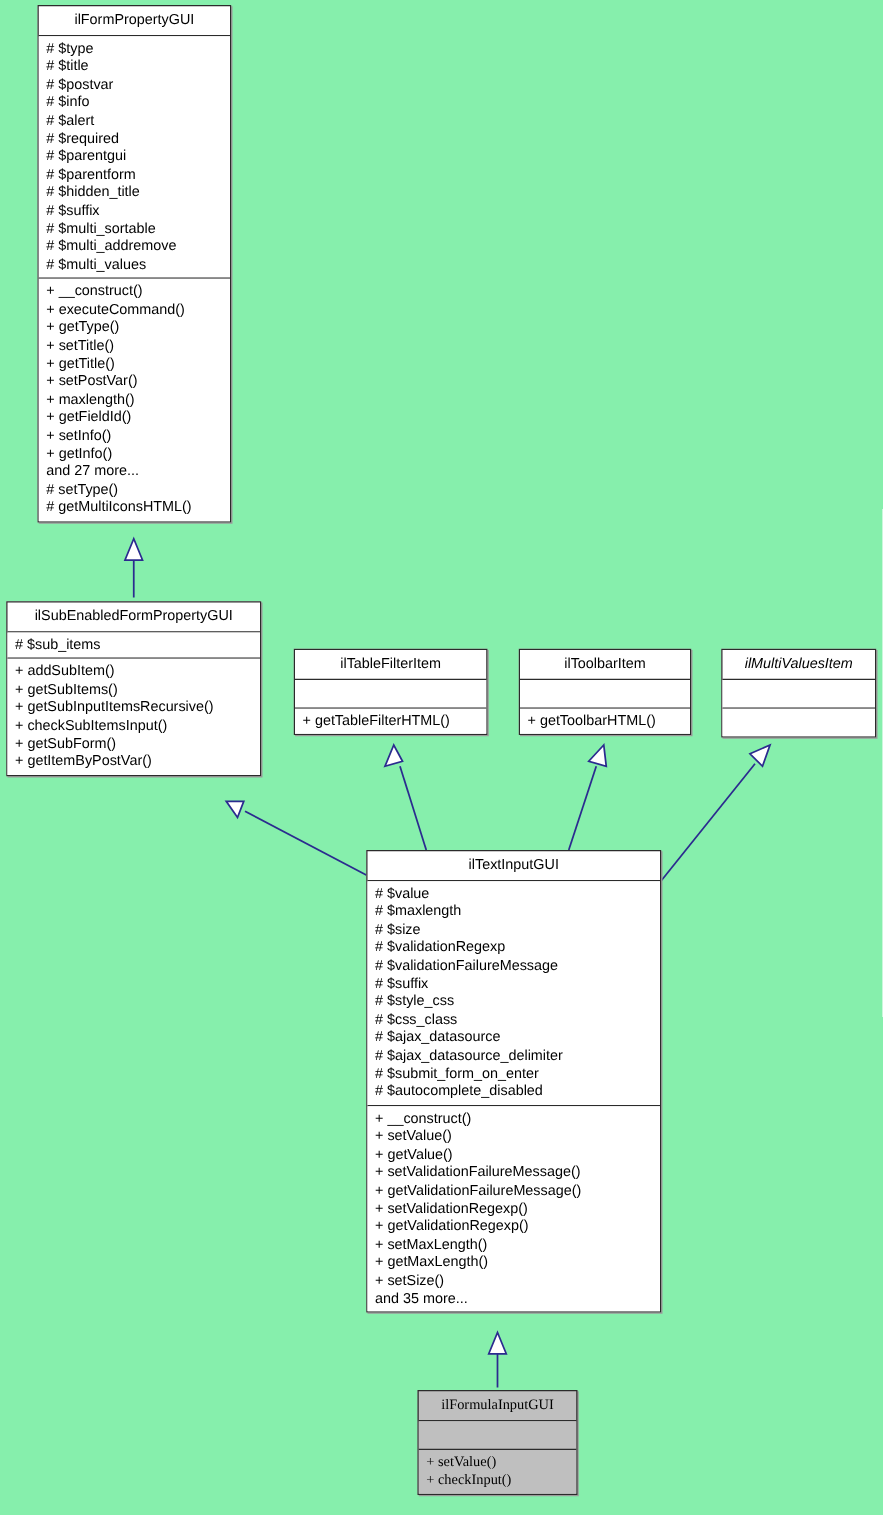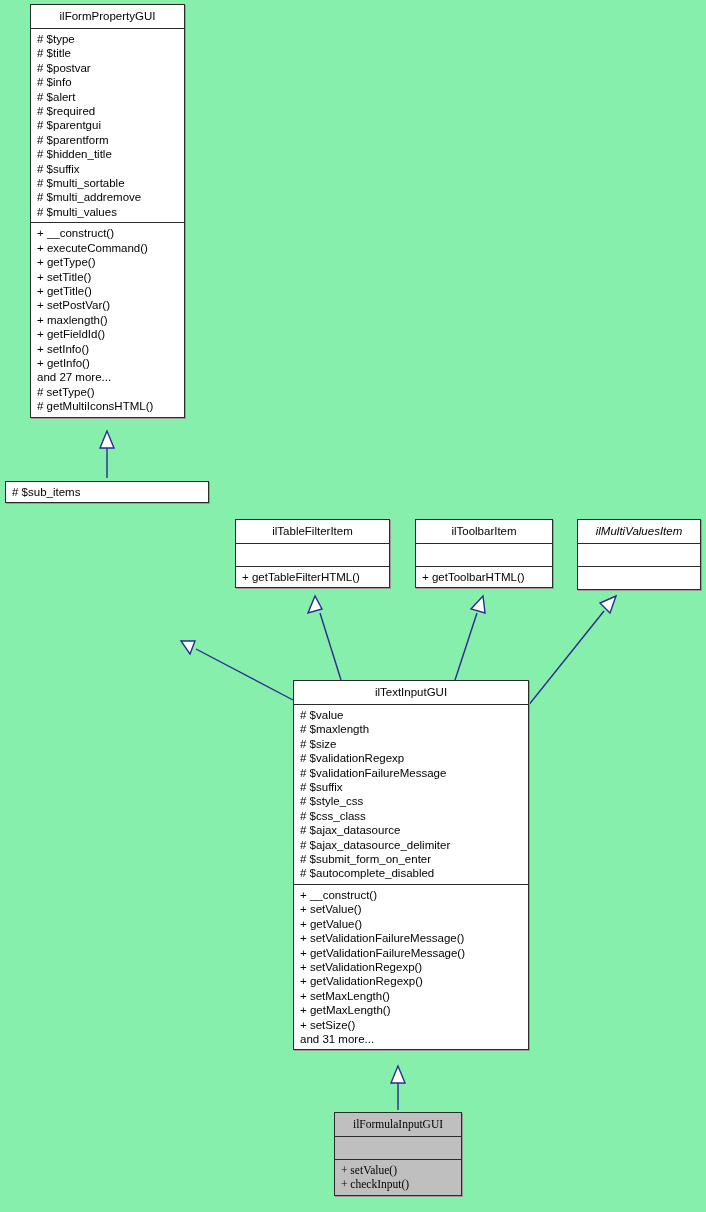--- a/index.html
+++ b/index.html
@@ -150,22 +150,31 @@
       <div class="member">+ getFieldId()</div>
       <div class="member">+ setInfo()</div>
       <div class="member">+ getInfo()</div>
       <div class="member">and 27 more...</div>
       <div class="member"># setType()</div>
       <div class="member"># getMultiIconsHTML()</div>
     </div>
   </div>
 
   <div class="uml-box" id="box-ilSubEnabledFormPropertyGUI" style="left:5px; top:481px; width:204px;">
+    <div class="uml-title">ilSubEnabledFormPropertyGUI</div>
     <div class="compartment">
       <div class="member"># $sub_items</div>
+    </div>
+    <div class="compartment">
+      <div class="member">+ addSubItem()</div>
+      <div class="member">+ getSubItems()</div>
+      <div class="member">+ getSubInputItemsRecursive()</div>
+      <div class="member">+ checkSubItemsInput()</div>
+      <div class="member">+ getSubForm()</div>
+      <div class="member">+ getItemByPostVar()</div>
     </div>
   </div>
 
   <div class="uml-box" id="box-ilToolbarItem" style="left:415px; top:519px; width:138px;">
     <div class="uml-title">ilToolbarItem</div>
     <div class="compartment empty"></div>
     <div class="compartment">
       <div class="member">+ getToolbarHTML()</div>
     </div>
   </div>
@@ -204,21 +213,21 @@
       <div class="member">+ __construct()</div>
       <div class="member">+ setValue()</div>
       <div class="member">+ getValue()</div>
       <div class="member">+ setValidationFailureMessage()</div>
       <div class="member">+ getValidationFailureMessage()</div>
       <div class="member">+ setValidationRegexp()</div>
       <div class="member">+ getValidationRegexp()</div>
       <div class="member">+ setMaxLength()</div>
       <div class="member">+ getMaxLength()</div>
       <div class="member">+ setSize()</div>
-      <div class="member">and 31 more...</div>
+      <div class="member">and 35 more...</div>
     </div>
   </div>
 
   <div class="uml-box highlight" id="box-ilFormulaInputGUI" style="left:334px; top:1112px; width:128px;">
     <div class="uml-title">ilFormulaInputGUI</div>
     <div class="compartment empty"></div>
     <div class="compartment">
       <div class="member">+ setValue()</div>
       <div class="member">+ checkInput()</div>
     </div>

